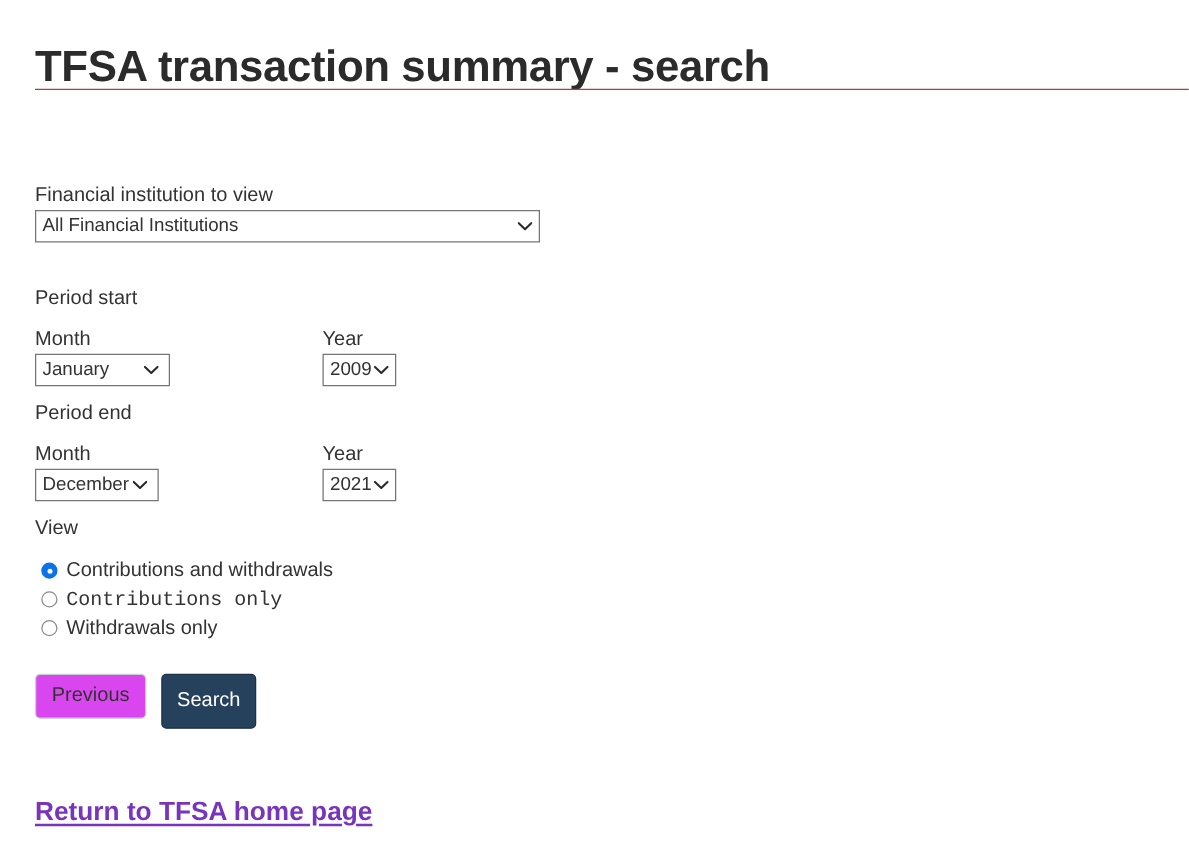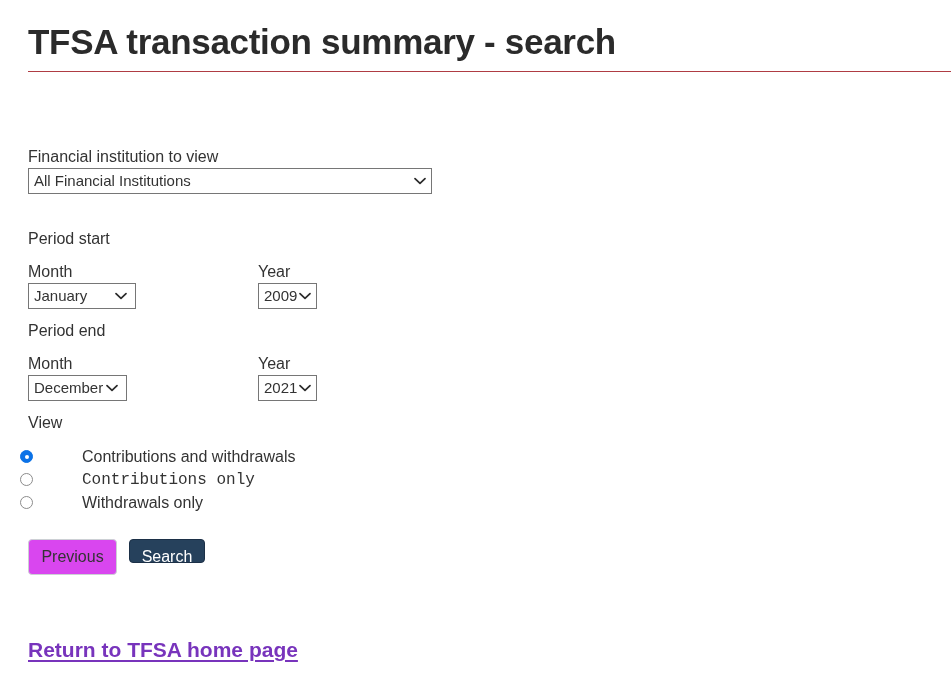--- a/index.html
+++ b/index.html
@@ -22,21 +22,21 @@
     position: absolute;
     left: 0; top: 0;
     width: 951px;
     height: 681px;
   }
 
   
   .page-title {
     position: absolute;
     left: 28px;
-    top: 20px;
+    top: 32px;
     font-size: 35px;
     font-weight: bold;
     color: #2b2b2b;
     letter-spacing: -0.3px;
     line-height: 44px;
     white-space: nowrap;
   }
   .title-rule {
     position: absolute;
     left: 28px;
@@ -91,26 +91,25 @@
   #start-year  { left: 258px; top: 283px; width: 59px; padding-right: 30px; }
   #end-month   { left: 28px; top: 375px; width: 99px; }
   #end-year    { left: 258px; top: 375px; width: 59px; padding-right: 18px; }
 
   
   #start-month .chev, #end-month .chev { right: 8px; }
 
   
   .radio-row {
     position: absolute;
-    left: 20px;
+    left: 33px;
     height: 23px;
     display: flex;
     align-items: center;
     white-space: nowrap;
-    gap: 42px;
   }
   .radio-dot {
     width: 13px;
     height: 13px;
     box-sizing: border-box;
     border-radius: 50%;
     border: 1px solid #8c8c8c;
     background: #ffffff;
     margin-right: 7px;
     flex: 0 0 auto;
@@ -155,21 +154,21 @@
     height: 36px;
     background: #d946ef;
     border: 1px solid #ccd0d4;
     color: #333333;
     line-height: 34px;
   }
   #btn-search {
     left: 129px;
     top: 539px;
     width: 76px;
-    height: 24px;
+    height: 44px;
     background: #26415c;
     border: 1px solid #1c3047;
     color: #ffffff;
     line-height: 34px;
   }
 
   
   .home-link {
     position: absolute;
     left: 28px;

